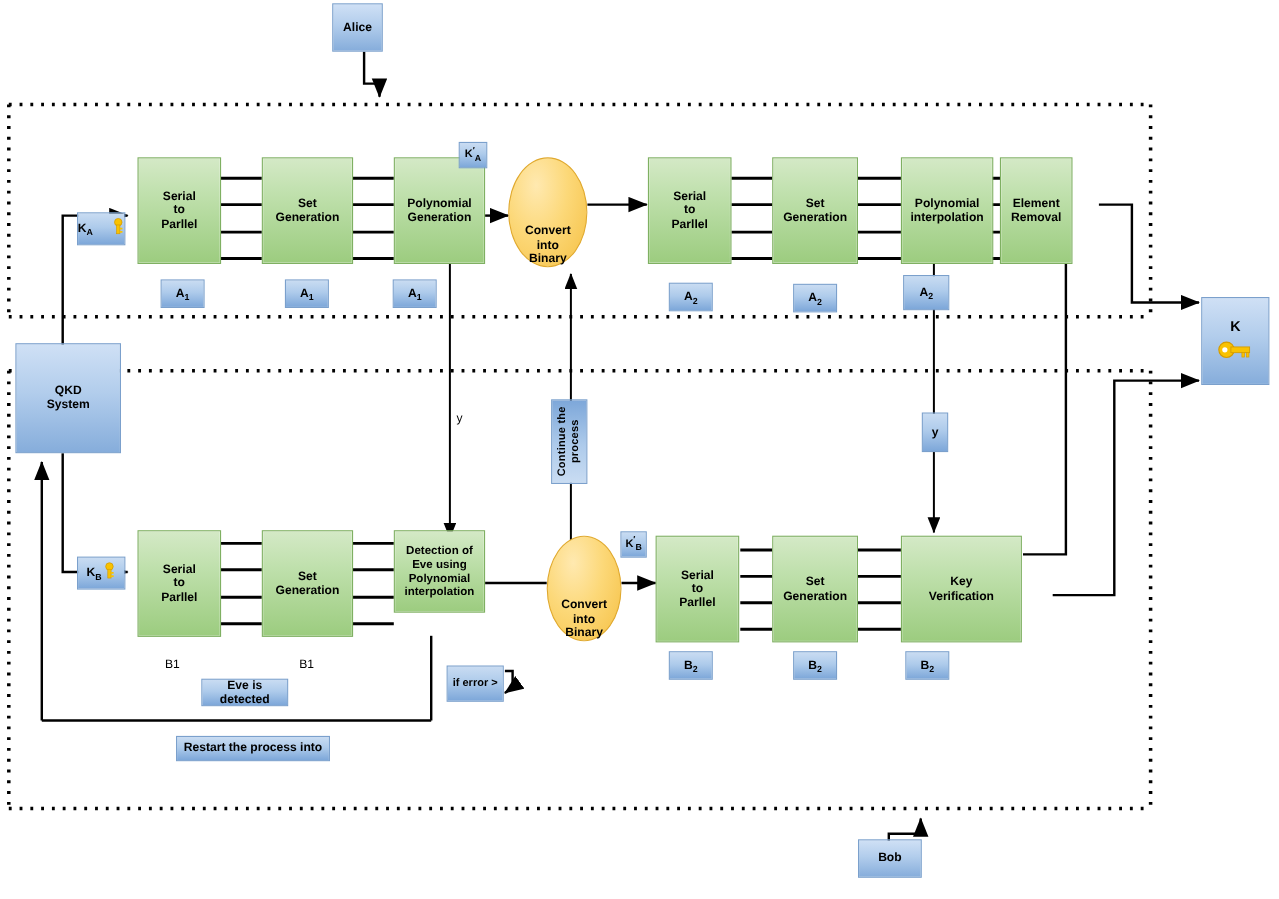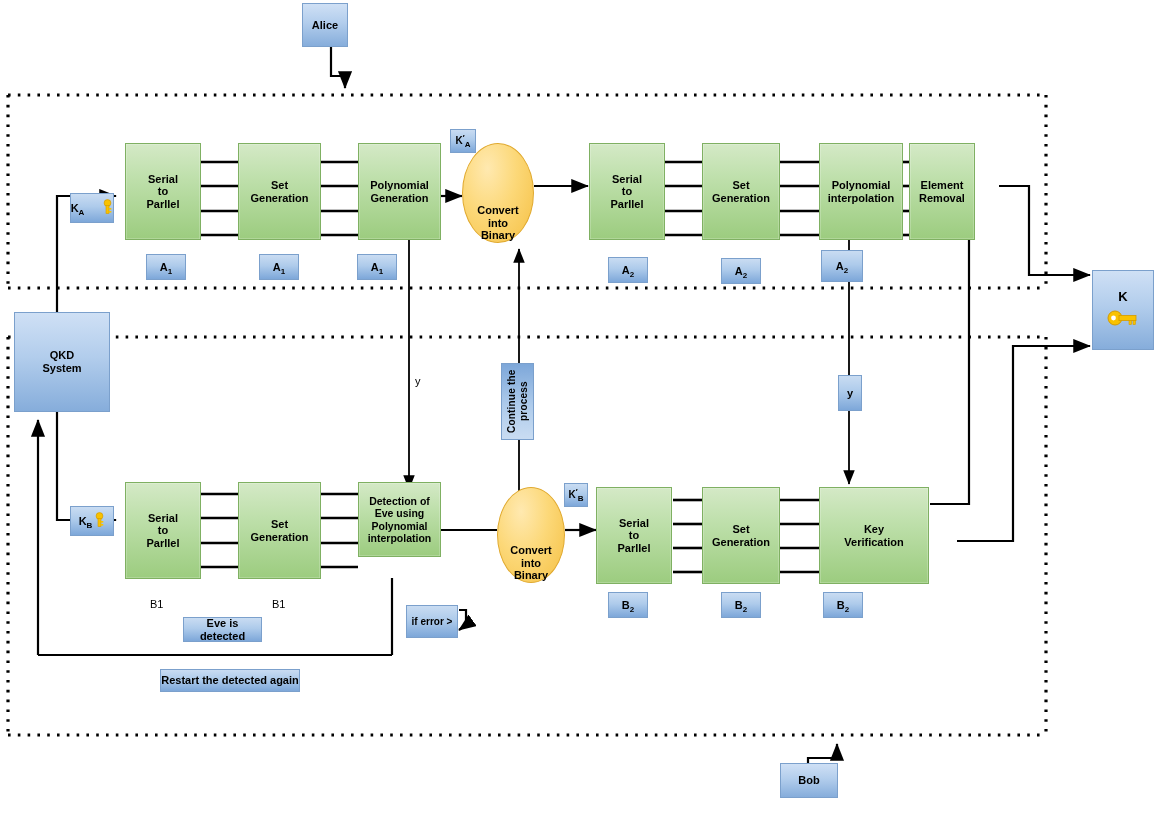--- a/index.html
+++ b/index.html
@@ -209,21 +209,21 @@
   </div>
 
   <div class="node green" style="left:358px;top:143px;width:83px;height:97px;flex-direction:column;">
     <span>Polynomial</span>
     <span>Generation</span>
   </div>
   <div class="node blue" style="left:357px;top:254px;width:40px;height:26px;">
     <span><span>A</span><sub>1</sub></span>
   </div>
 
-  <div class="node blue" style="left:450px;top:129px;width:26px;height:24px;font-size:10px;text-align:right;">
+  <div class="node blue" style="left:417px;top:129px;width:26px;height:24px;font-size:10px;text-align:right;">
     <span><span>K</span><sup>′</sup><sub>A</sub></span>
   </div>
 
   <div class="node ellipse" style="left:462px;top:143px;width:72px;height:100px;flex-direction:column;">
     <span>Convert</span>
     <span>into</span>
     <span>Binary</span>
   </div>
 
   <div class="node green" style="left:589px;top:143px;width:76px;height:97px;flex-direction:column;">
@@ -319,21 +319,21 @@
 
   <div class="node blue vertical-label" style="left:501px;top:363px;width:33px;height:77px;font-size:10px;letter-spacing:.2px;">
     <span>Continue the process</span>
   </div>
 
   <div class="node blue" style="left:183px;top:617px;width:79px;height:25px;">
     <span>Eve is detected</span>
   </div>
 
   <div class="node blue" style="left:160px;top:669px;width:140px;height:23px;">
-    <span>Restart the detected again</span>
+    <span>Restart the process into</span>
   </div>
 
   <div class="node blue" style="left:406px;top:605px;width:52px;height:33px;font-size:10px;">
     <span>if error &gt;</span>
   </div>
 
   <div class="node blue-plain" style="left:1092px;top:270px;width:62px;height:80px;flex-direction:column;gap:4px;">
     <span style="font-size:13px;">K</span>
     <span style="display:inline-block;">
       <svg width="32" height="18" viewBox="0 0 32 18">

